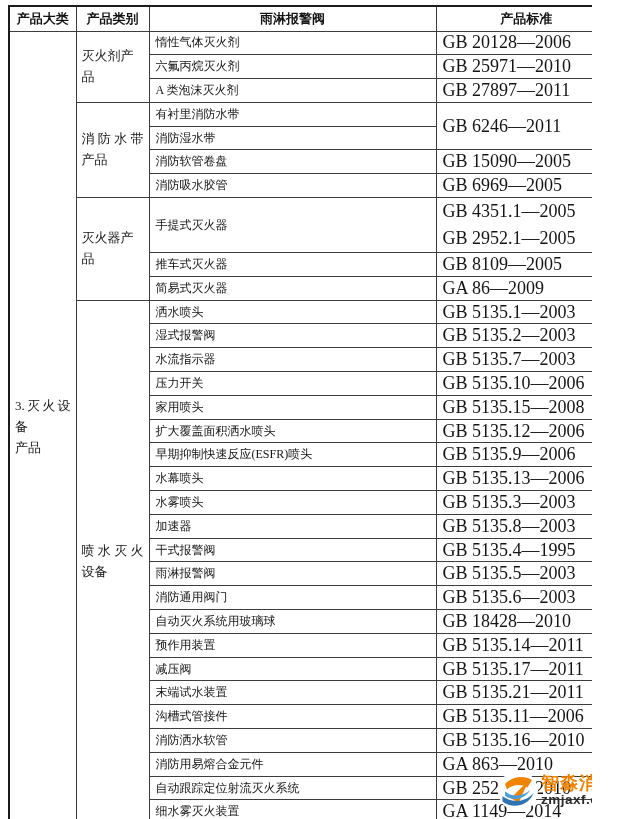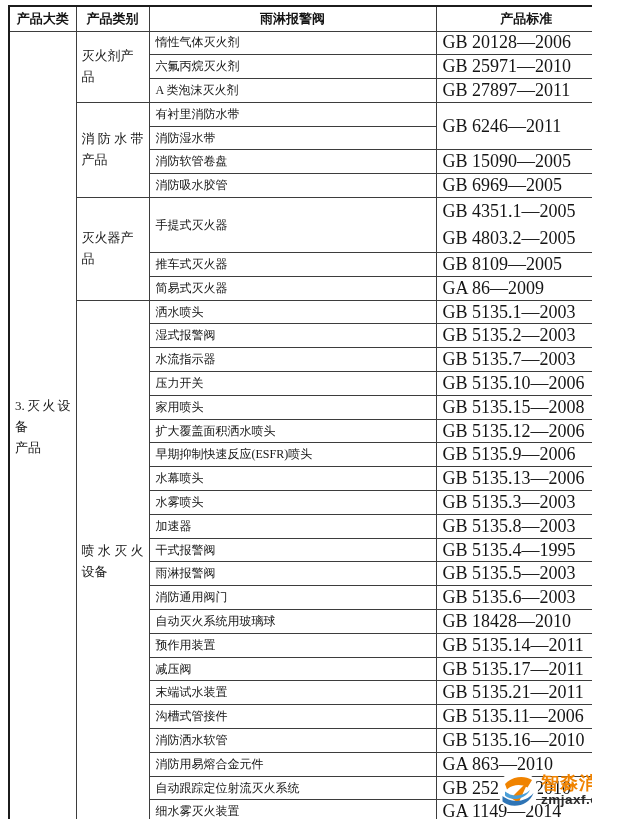--- a/index.html
+++ b/index.html
@@ -115,21 +115,21 @@
           <td class="name-cell">消防吸水胶管</td>
           <td class="std-cell">GB 6969—2005</td>
         </tr>
         <tr class="tall">
           <td class="grp-cell" rowspan="3">
             <div>灭火器产品</div>
           </td>
           <td class="name-cell">手提式灭火器</td>
           <td class="std-cell">
             <div class="std-line">GB 4351.1—2005</div>
-            <div class="std-line">GB 4803.2—2005</div>
+            <div class="std-line">GB 2952.1—2005</div>
           </td>
         </tr>
         <tr>
           <td class="name-cell">推车式灭火器</td>
           <td class="std-cell">GB 8109—2005</td>
         </tr>
         <tr>
           <td class="name-cell">简易式灭火器</td>
           <td class="std-cell">GA 86—2009</td>
         </tr>

